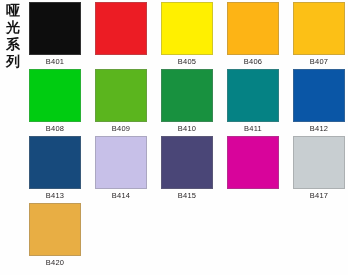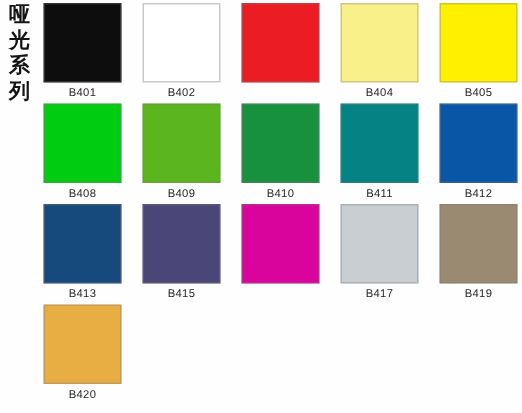--- a/index.html
+++ b/index.html
@@ -97,33 +97,33 @@
     <span class="ch">系</span>
     <span class="ch">列</span>
   </div>
 
   <div id="grid">
       <div class="cell">
         <div class="swatch" style="background: rgb(13, 13, 13);"></div>
         <div class="label">B401</div>
       </div>
       <div class="cell">
-        <div class="swatch light-edge" style="background: rgb(255, 255, 255);"></div>
-        <div class="label">B402</div>
-      </div>
-      <div class="cell">
         <div class="swatch" style="background: rgb(236, 28, 36);"></div>
-      </div>
-      <div class="cell">
-        <div class="swatch" style="background: rgb(250, 240, 138);"></div>
-        <div class="label">B404</div>
       </div>
       <div class="cell">
         <div class="swatch" style="background: rgb(255, 240, 0);"></div>
         <div class="label">B405</div>
+      </div>
+      <div class="cell">
+        <div class="swatch" style="background: rgb(253, 180, 21);"></div>
+        <div class="label">B406</div>
+      </div>
+      <div class="cell">
+        <div class="swatch" style="background: rgb(252, 192, 22);"></div>
+        <div class="label">B407</div>
       </div>
       <div class="cell">
         <div class="swatch" style="background: rgb(0, 204, 17);"></div>
         <div class="label">B408</div>
       </div>
       <div class="cell">
         <div class="swatch" style="background: rgb(91, 181, 30);"></div>
         <div class="label">B409</div>
       </div>
       <div class="cell">
@@ -136,33 +136,33 @@
       </div>
       <div class="cell">
         <div class="swatch" style="background: rgb(10, 86, 166);"></div>
         <div class="label">B412</div>
       </div>
       <div class="cell">
         <div class="swatch" style="background: rgb(23, 74, 124);"></div>
         <div class="label">B413</div>
       </div>
       <div class="cell">
+        <div class="swatch" style="background: rgb(199, 192, 232);"></div>
+        <div class="label">B414</div>
+      </div>
+      <div class="cell">
         <div class="swatch" style="background: rgb(74, 70, 119);"></div>
         <div class="label">B415</div>
       </div>
       <div class="cell">
         <div class="swatch" style="background: rgb(216, 4, 155);"></div>
       </div>
       <div class="cell">
         <div class="swatch" style="background: rgb(200, 206, 209);"></div>
         <div class="label">B417</div>
       </div>
       <div class="cell">
-        <div class="swatch" style="background: rgb(154, 138, 114);"></div>
-        <div class="label">B419</div>
-      </div>
-      <div class="cell">
         <div class="swatch" style="background: rgb(232, 174, 68);"></div>
         <div class="label">B420</div>
       </div>
     </div>
 
 </div>
 
 </body></html>

